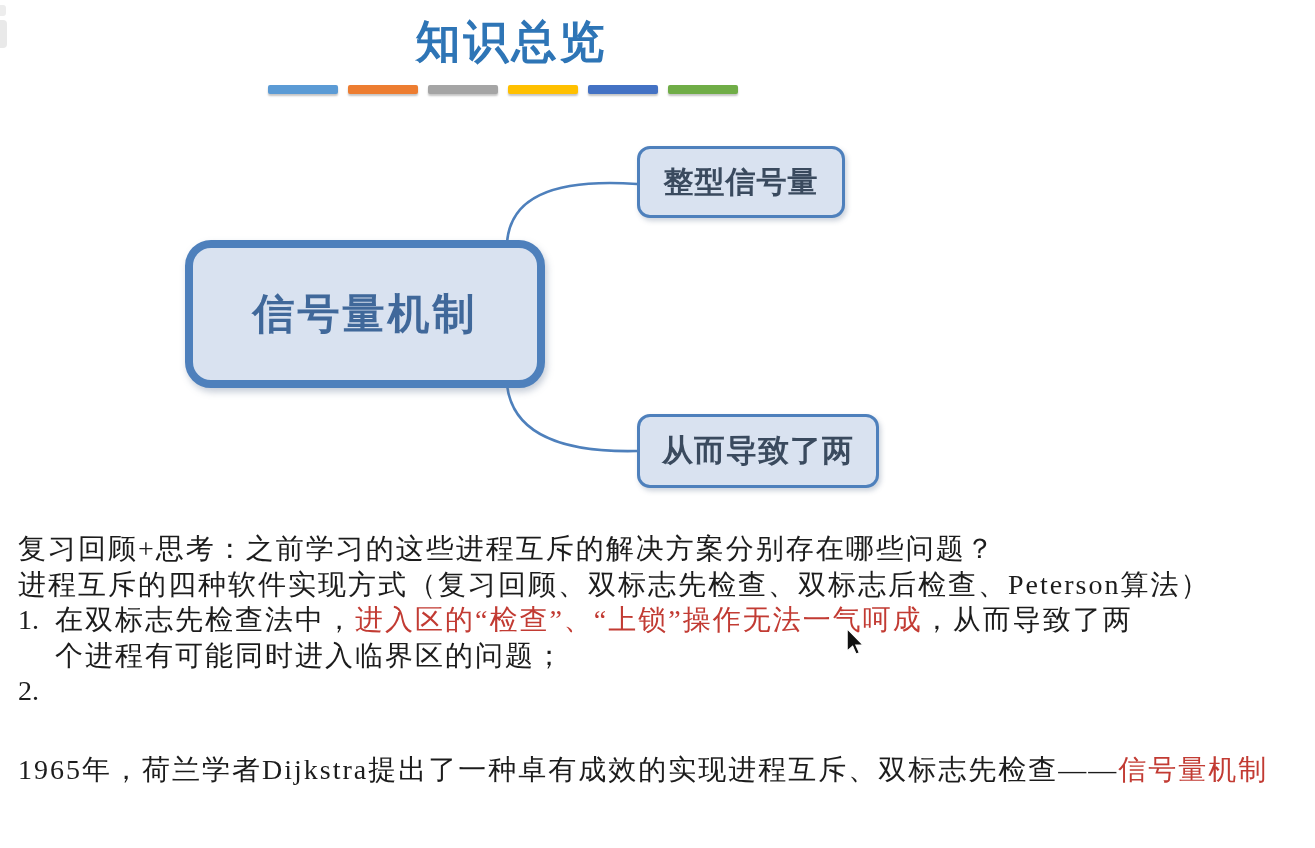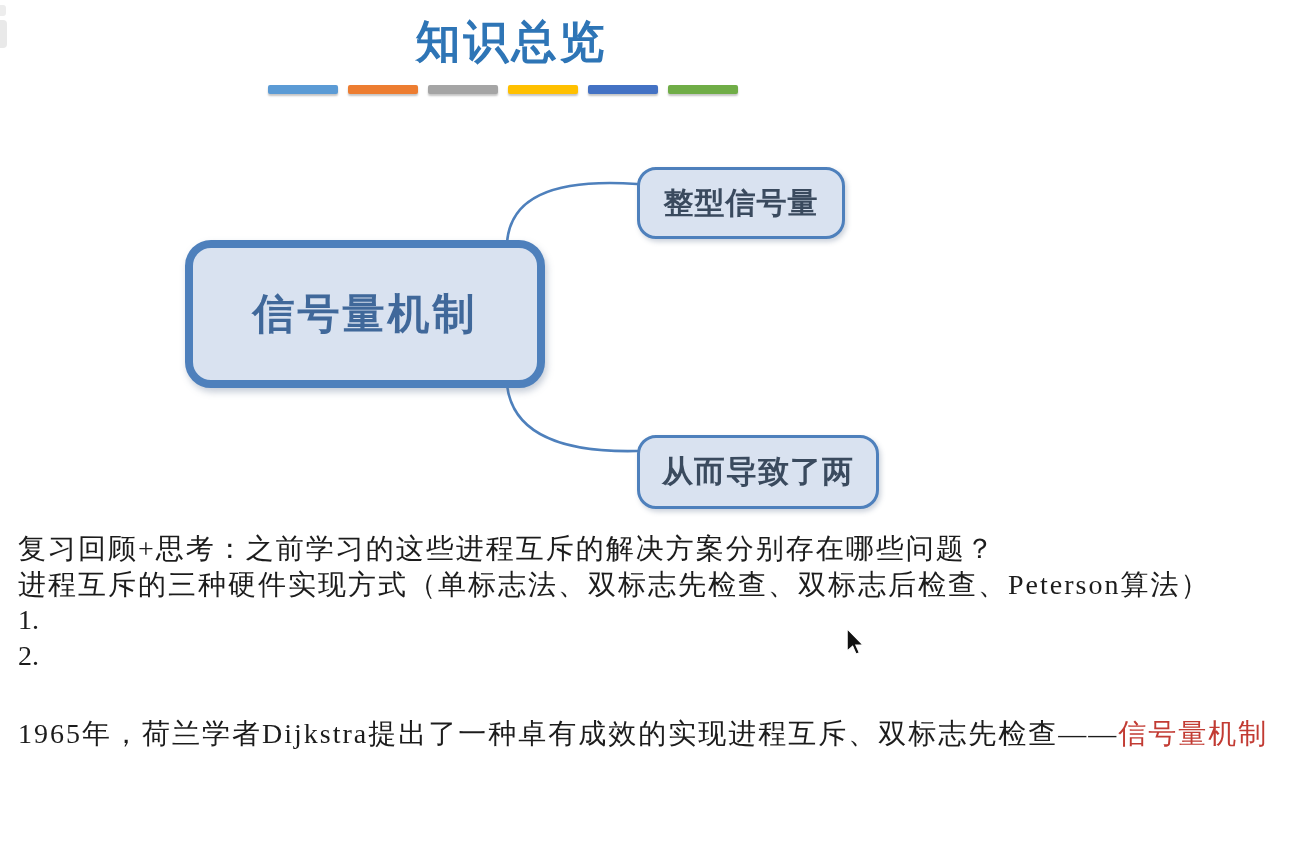--- a/index.html
+++ b/index.html
@@ -30,24 +30,23 @@
     box-sizing:border-box; background:var(--box-fill,#D9E2F0);
     font-family:"Liberation Sans","DejaVu Sans",sans-serif; font-weight:700;
   }
   .root-node {
     left:185px; top:240px; width:360px; height:148px;
     border:8px solid var(--box-border,#4E80BC); border-radius:26px;
     color:var(--root-text,#40689A); font-size:42px; letter-spacing:3px;
     box-shadow:2px 4px 7px rgba(90,110,140,.35);
   }
   .child-node {
-    border:3px solid var(--box-border,#4E80BC); border-radius:19px;
+    border:3px solid var(--box-border,#4E80BC); border-radius:13px;
     color:var(--child-text,#3A4A5E); letter-spacing:1px;
     box-shadow:2px 3px 5px rgba(90,110,140,.3);
-    margin-top:21px;
   }
   .child-top    { left:637px; top:146px; width:208px; height:72px; font-size:30px; }
   .child-bottom { left:637px; top:414px; width:242px; height:74px; font-size:31px; }
 
   .body-block {
     position:absolute; left:18px; top:531px; width:1292px;
     color:var(--body-text,#1c1c1c); font-size:28px; line-height:35.5px; letter-spacing:2px;
   }
   .body-block p { margin:0; white-space:nowrap; }
   .list-item { display:flex; }
@@ -93,24 +92,25 @@
       <span>整型信号量</span>
     </div>
 
     <div class="node child-node child-bottom">
       <span>从而导致了两</span>
     </div>
   </div>
 
   <div class="body-block">
     <p><span>复习回顾+思考：之前学习的这些进程互斥的解决方案分别存在哪些问题？</span></p>
-    <p><span>进程互斥的三种硬件实现方式（单标志法、双标志先检查、双标志后检查、Peterson算法）</span></p>
+    <p><span>进程互斥的四种软件实现方式（复习回顾、双标志先检查、双标志后检查、Peterson算法）</span></p>
 
     <div class="list-item">
       <span class="num">1.</span>
+      <span class="content"><span>在双标志先检查法中，</span><span class="red">进入区的“检查”、“上锁”操作无法一气呵成</span><span>，从而导致了两</span><br><span>个进程有可能同时进入临界区的问题；</span></span>
     </div>
 
     <div class="list-item">
       <span class="num">2.</span>
     </div>
 
     <p class="conclusion"><span>1965年，荷兰学者Dijkstra提出了一种卓有成效的实现进程互斥、双标志先检查——</span><span class="red">信号量机制</span></p>
   </div>
 
   <svg class="cursor" width="20" height="26" viewBox="0 0 12 20">

